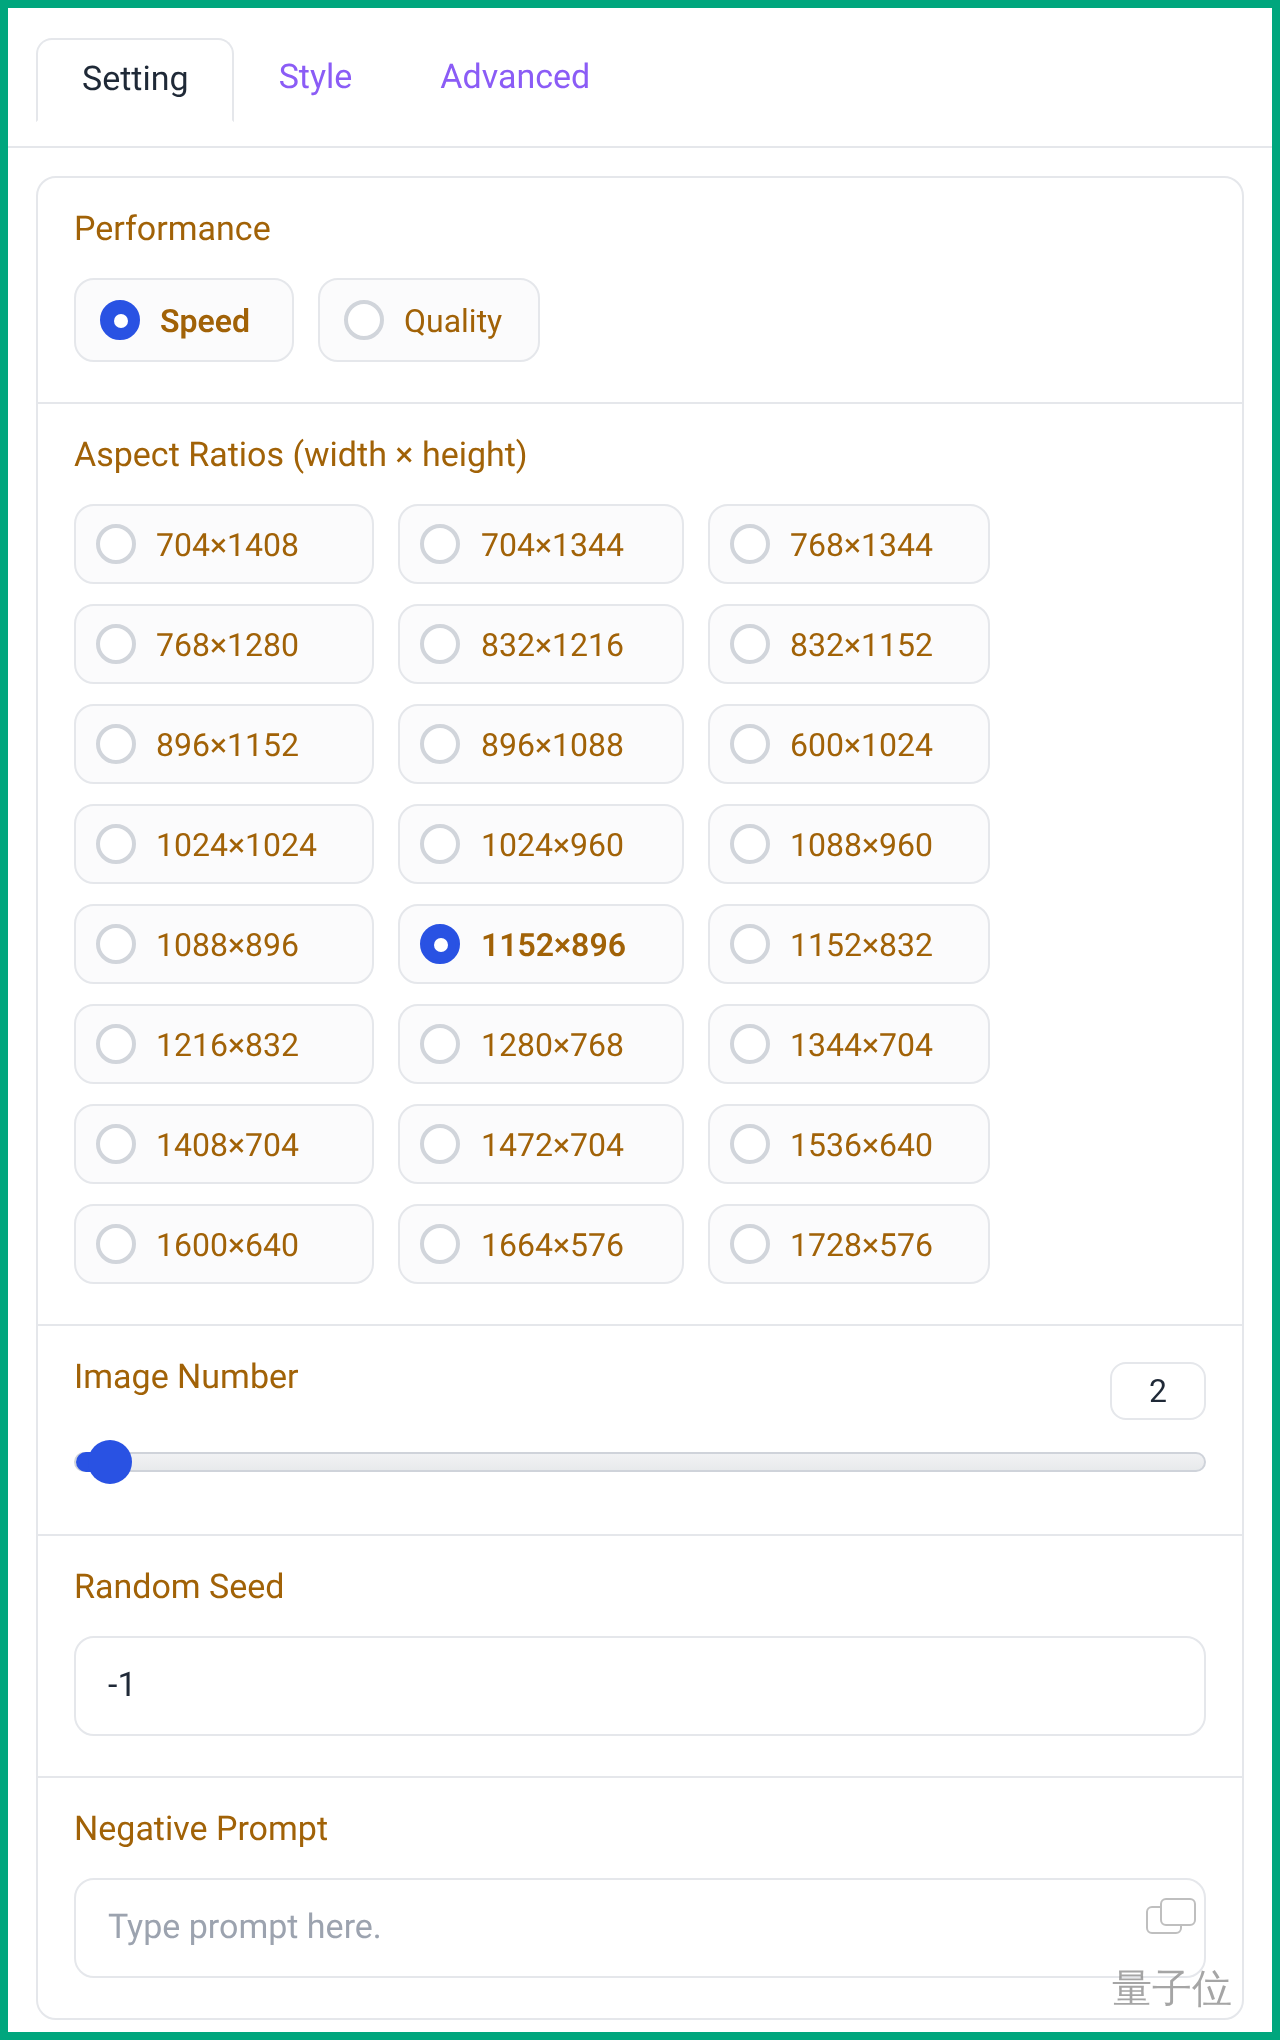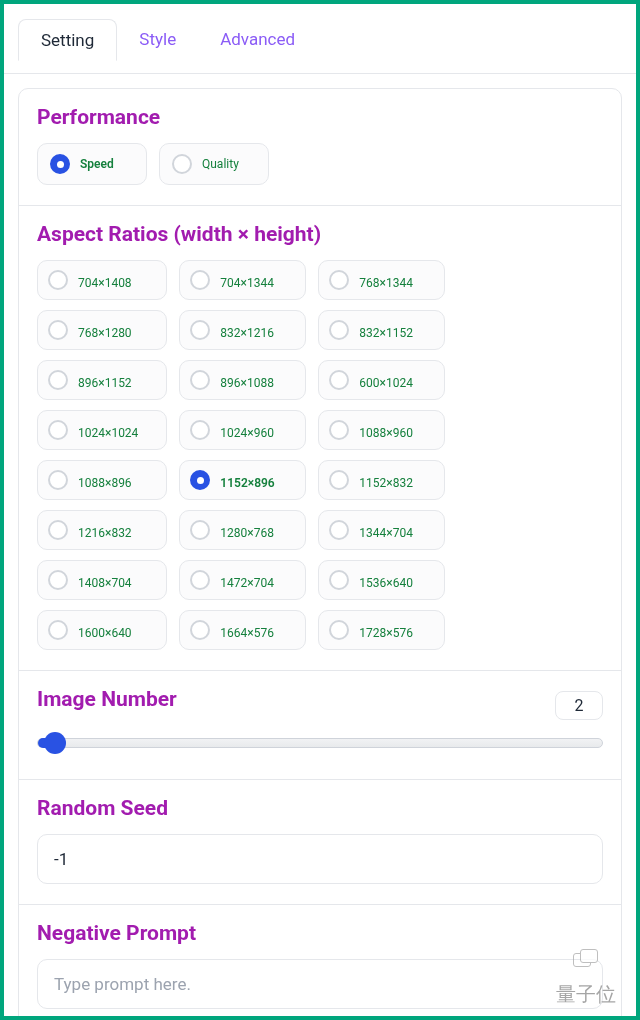--- a/index.html
+++ b/index.html
@@ -48,24 +48,24 @@
       border: 1px solid #e5e7eb;
       border-radius: 10px;
       overflow: hidden;
     }
     .section {
       padding: 16px 18px 20px 18px;
       border-bottom: 1px solid #e5e7eb;
     }
     .section:last-child { border-bottom: none; }
     .section-title {
-      font-size: 21px;
-      color: #a21caf;
+      font-size: 17px;
+      color: #a16207;
       margin-bottom: 14px;
-      font-weight: 700;
+      font-weight: 400;
     }
     .radio-row {
       display: flex;
       gap: 12px;
       flex-wrap: wrap;
     }
     .radio-btn {
       display: flex;
       align-items: center;
       gap: 10px;
@@ -97,22 +97,22 @@
       background: #2952e3;
     }
     .radio-circle.selected::after {
       content: '';
       width: 7px;
       height: 7px;
       border-radius: 50%;
       background: #fff;
     }
     .radio-label {
-      font-size: 12px;
-      color: #15803d;
+      font-size: 16px;
+      color: #a16207;
     }
     .radio-btn.selected .radio-label {
       font-weight: 600;
     }
     .aspect-grid {
       display: grid;
       grid-template-columns: repeat(3, auto);
       gap: 10px 12px;
       justify-content: start;
     }

